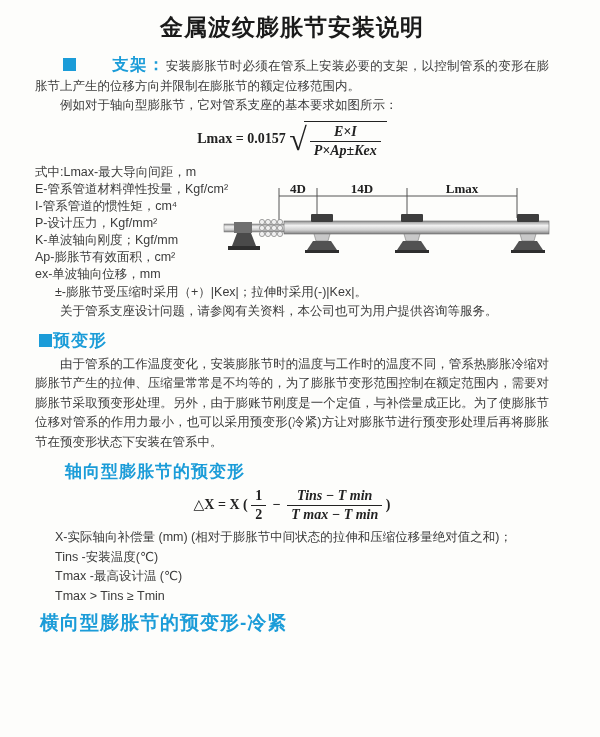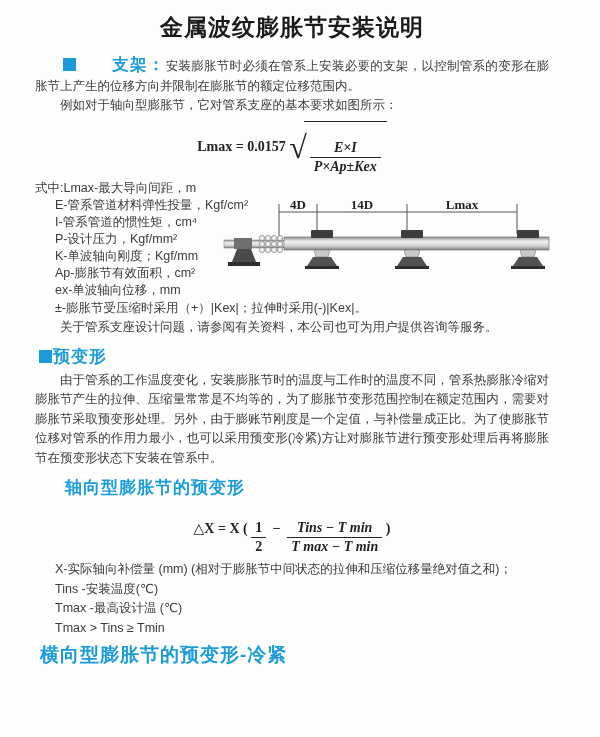--- a/index.html
+++ b/index.html
@@ -28,28 +28,28 @@
   .indent { text-indent:2em; }
   .just { text-align:justify; }
   .hang { margin-left:20px; }
   .formula {
     text-align:center; font-family:"Liberation Serif","DejaVu Serif",serif;
     font-weight:bold; font-size:14px; color:#222; margin:5px 0 5px 0;
   }
   .sqrt { display:inline-flex; align-items:center; vertical-align:middle; }
   .sqrt-sym { font-size:32px; font-weight:normal; line-height:0.85; margin-right:-3px; }
   .radicand { border-top:1.6px solid #222; padding:2px 6px 0 6px; }
-  .frac { display:inline-block; vertical-align:middle; text-align:center; line-height:1.15;margin-top:16px; }
+  .frac { display:inline-block; vertical-align:middle; text-align:center; line-height:1.15; }
   .frac .num { display:block; padding:0 4px 1px 4px; border-bottom:1.3px solid #222; }
   .frac .den { display:block; padding:1px 4px 0 4px; }
   .ital { font-style:italic; }
   .f-op { margin:0 3px; }
   .vars-wrap { position:relative; }
   .vars p { line-height:17px; }
-  .vitem { margin-left:20px; }
+  .vitem { }
   .diagram { position:absolute; right:-3px; top:16px; width:330px; height:92px; }
   h2.sect {
     font-size:17px; font-weight:bold; color:var(--accent);
     margin:7px 0 3px 4px; letter-spacing:1px;
   }
   h3.bluehead {
     font-size:17px; font-weight:bold; color:var(--accent);
     margin:8px 0 3px 30px; letter-spacing:1px;
   }
   h3.bluehead.big { font-size:19px; margin-left:5px; margin-top:4px; }

